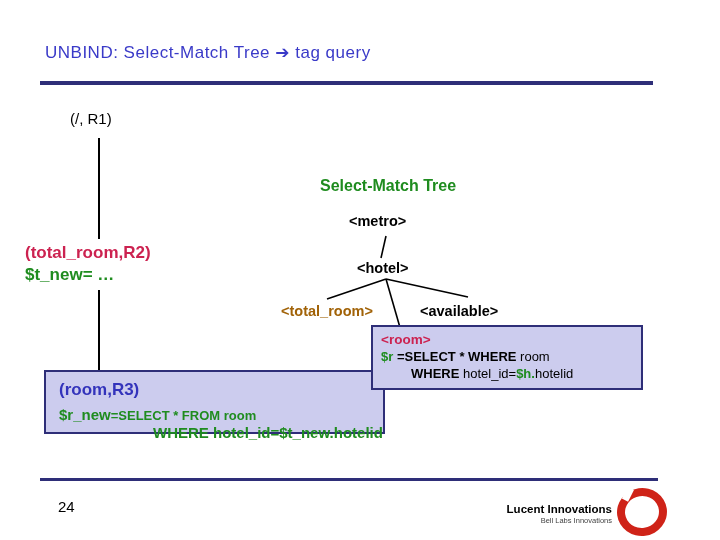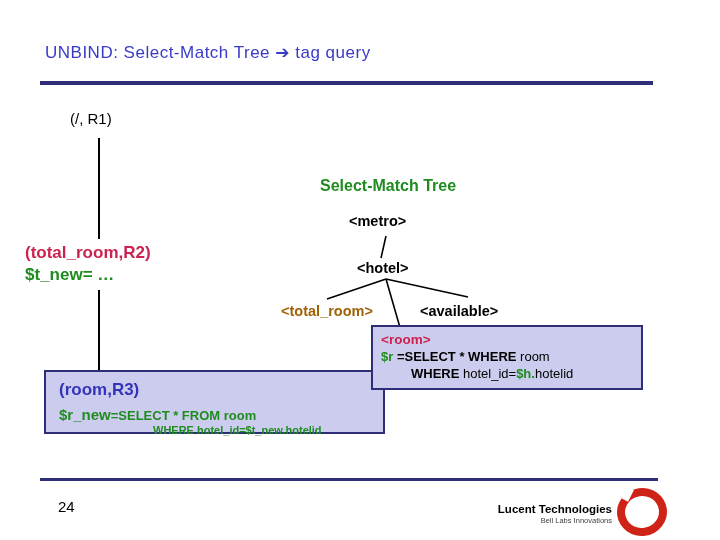--- a/index.html
+++ b/index.html
@@ -27,21 +27,21 @@
   .room-tag{font-size:13.5px;font-weight:bold;color:#cc2250;line-height:16px;}
   .room-q{font-size:13px;line-height:17px;white-space:nowrap;}
   .room-q .v{color:#1f8c1f;font-weight:bold;}
   .room-q .kw{font-weight:bold;}
   .room-q2{margin-left:30px;}
   .r3-box{left:44px;top:370px;width:341px;height:64px;z-index:1;padding:7px 0 0 13px;}
   .r3-label{font-size:17px;font-weight:bold;color:#3333bb;line-height:22px;}
   .r3-line1{margin-top:5px;white-space:nowrap;color:#1f8c1f;font-weight:bold;}
   .r3-var{font-size:15px;}
   .r3-q1{font-size:13px;}
-  .r3-q2{margin-left:94px;font-size:11px;font-weight:bold;color:#1f8c1f;white-space:nowrap;}
+  .r3-q2{margin-left:94px;font-size:15px;font-weight:bold;color:#1f8c1f;white-space:nowrap;}
   .footer-rule{left:40px;top:478px;width:618px;height:3px;background:#2e2e78;}
   .page-num{left:58px;top:498px;font-size:15px;color:#000;}
   .logo-text{left:450px;top:503px;width:162px;text-align:right;}
   .logo-brand{font-size:11.5px;font-weight:bold;color:#000;line-height:13px;}
   .logo-tagline{font-size:7.5px;color:#444;line-height:9px;}
   .logo-ring{left:617px;top:488px;width:34px;height:32px;border:8px solid #cf2318;
              border-radius:50%;transform:rotate(-8deg);}
   .logo-ring .gap{position:absolute;left:2px;top:-10px;width:7px;height:13px;background:#fff;
                   transform:rotate(35deg);}
 </style>
@@ -79,18 +79,18 @@
 <div class="abs qbox r3-box">
   <div class="r3-label">(room,R3)</div>
   <div class="r3-line1"><span class="r3-var">$r_new</span><span class="r3-q1">=SELECT * FROM room</span></div>
   <div class="r3-q2">WHERE hotel_id=$t_new.hotelid</div>
 </div>
 
 <div class="abs footer-rule"></div>
 <div class="abs page-num">24</div>
 
 <div class="abs logo-text">
-  <div class="logo-brand">Lucent Technologies</div>
+  <div class="logo-brand">Lucent Innovations</div>
   <div class="logo-tagline">Bell Labs Innovations</div>
 </div>
 <div class="abs logo-ring">
     <span class="gap"></span>
   </div>
 
 </body></html>

